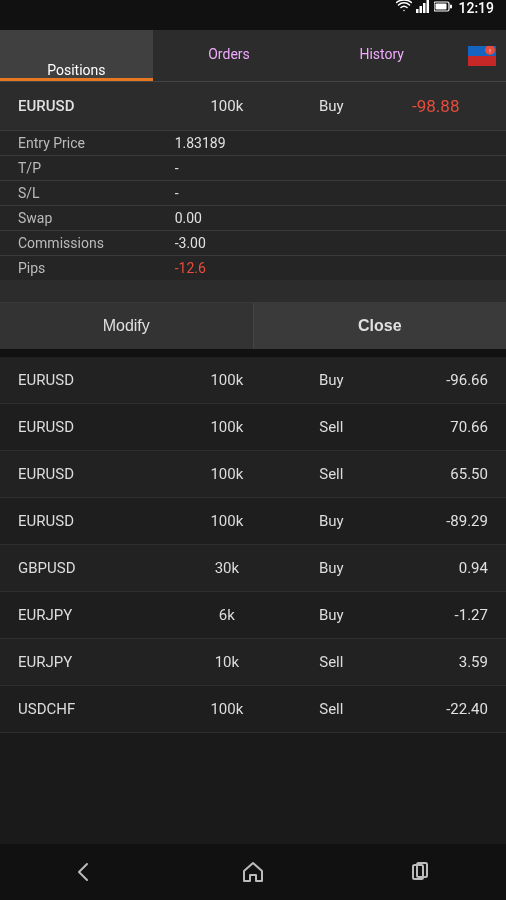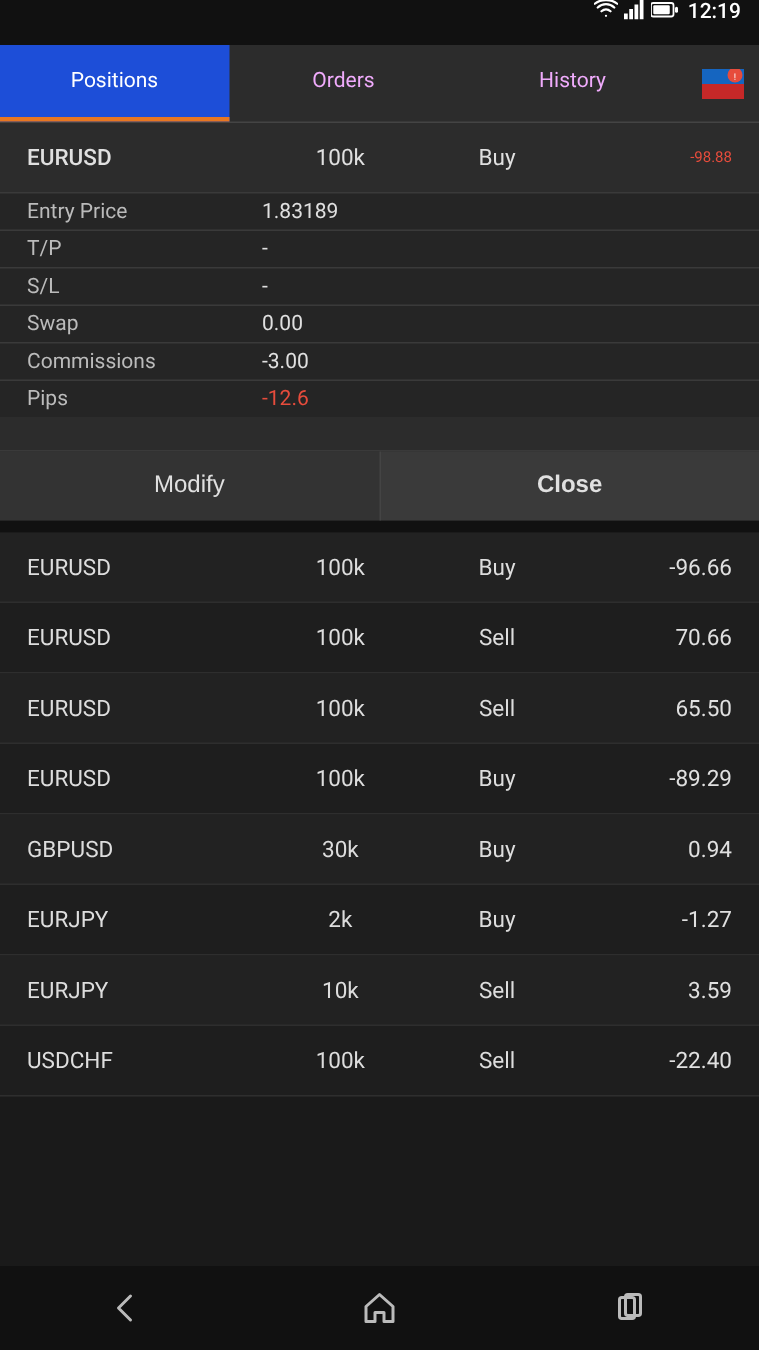--- a/index.html
+++ b/index.html
@@ -47,22 +47,23 @@
       display: flex;
       align-items: center;
       justify-content: center;
       font-size: 14px;
       color: #f0abfc;
       cursor: pointer;
       border-bottom: 3px solid transparent;
     }
     .tab.active {
       color: #fff;
-      background: #1d4ed8;
+      background: #404040;
       border-bottom: 3px solid #e87722;
+      align-items: flex-end;
     }
     .tab-icon-area {
       margin-left: auto;
       display: flex;
       align-items: center;
       justify-content: center;
       padding: 0 10px;
     }
 
     
@@ -97,22 +98,22 @@
       text-align: center;
     }
     .position-row-main .type {
       flex: 1;
       font-size: 15px;
       color: #e0e0e0;
       text-align: center;
     }
     .position-row-main .pnl {
       flex: 1;
-      font-size: 10px;
-      text-align: right;
+      font-size: 17px;
+      text-align: center;
     }
     .pnl.negative { color: #e74c3c; }
 
     .detail-row {
       display: flex;
       align-items: center;
       padding: 4px 18px;
       border-top: 1px solid #3a3a3a;
       background: #252525;
     }
@@ -340,21 +341,21 @@
     <span class="pl negative">-89.29</span>
   </div>
       <div class="position-list-row">
     <span class="sym">GBPUSD</span>
     <span class="amt">30k</span>
     <span class="typ">Buy</span>
     <span class="pl positive">0.94</span>
   </div>
       <div class="position-list-row">
     <span class="sym">EURJPY</span>
-    <span class="amt">2k</span>
+    <span class="amt">6k</span>
     <span class="typ">Buy</span>
     <span class="pl negative">-1.27</span>
   </div>
       <div class="position-list-row">
     <span class="sym">EURJPY</span>
     <span class="amt">10k</span>
     <span class="typ">Sell</span>
     <span class="pl positive">3.59</span>
   </div>
       <div class="position-list-row">

